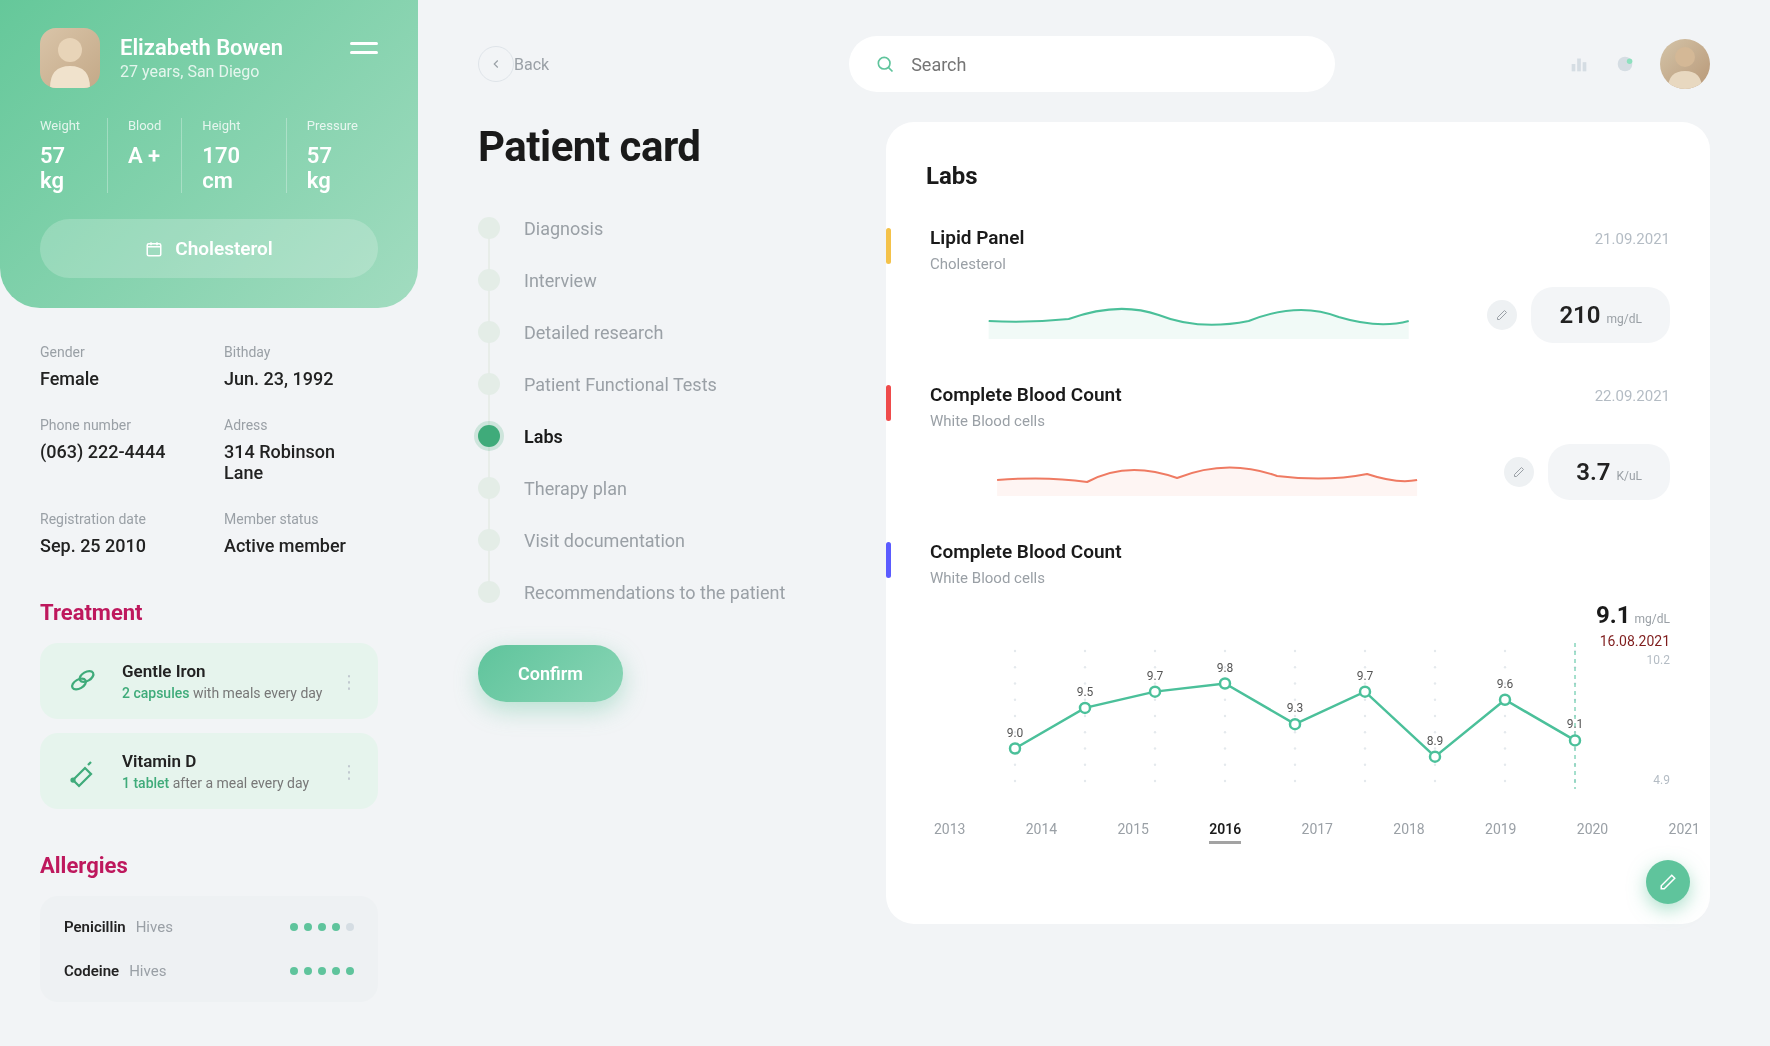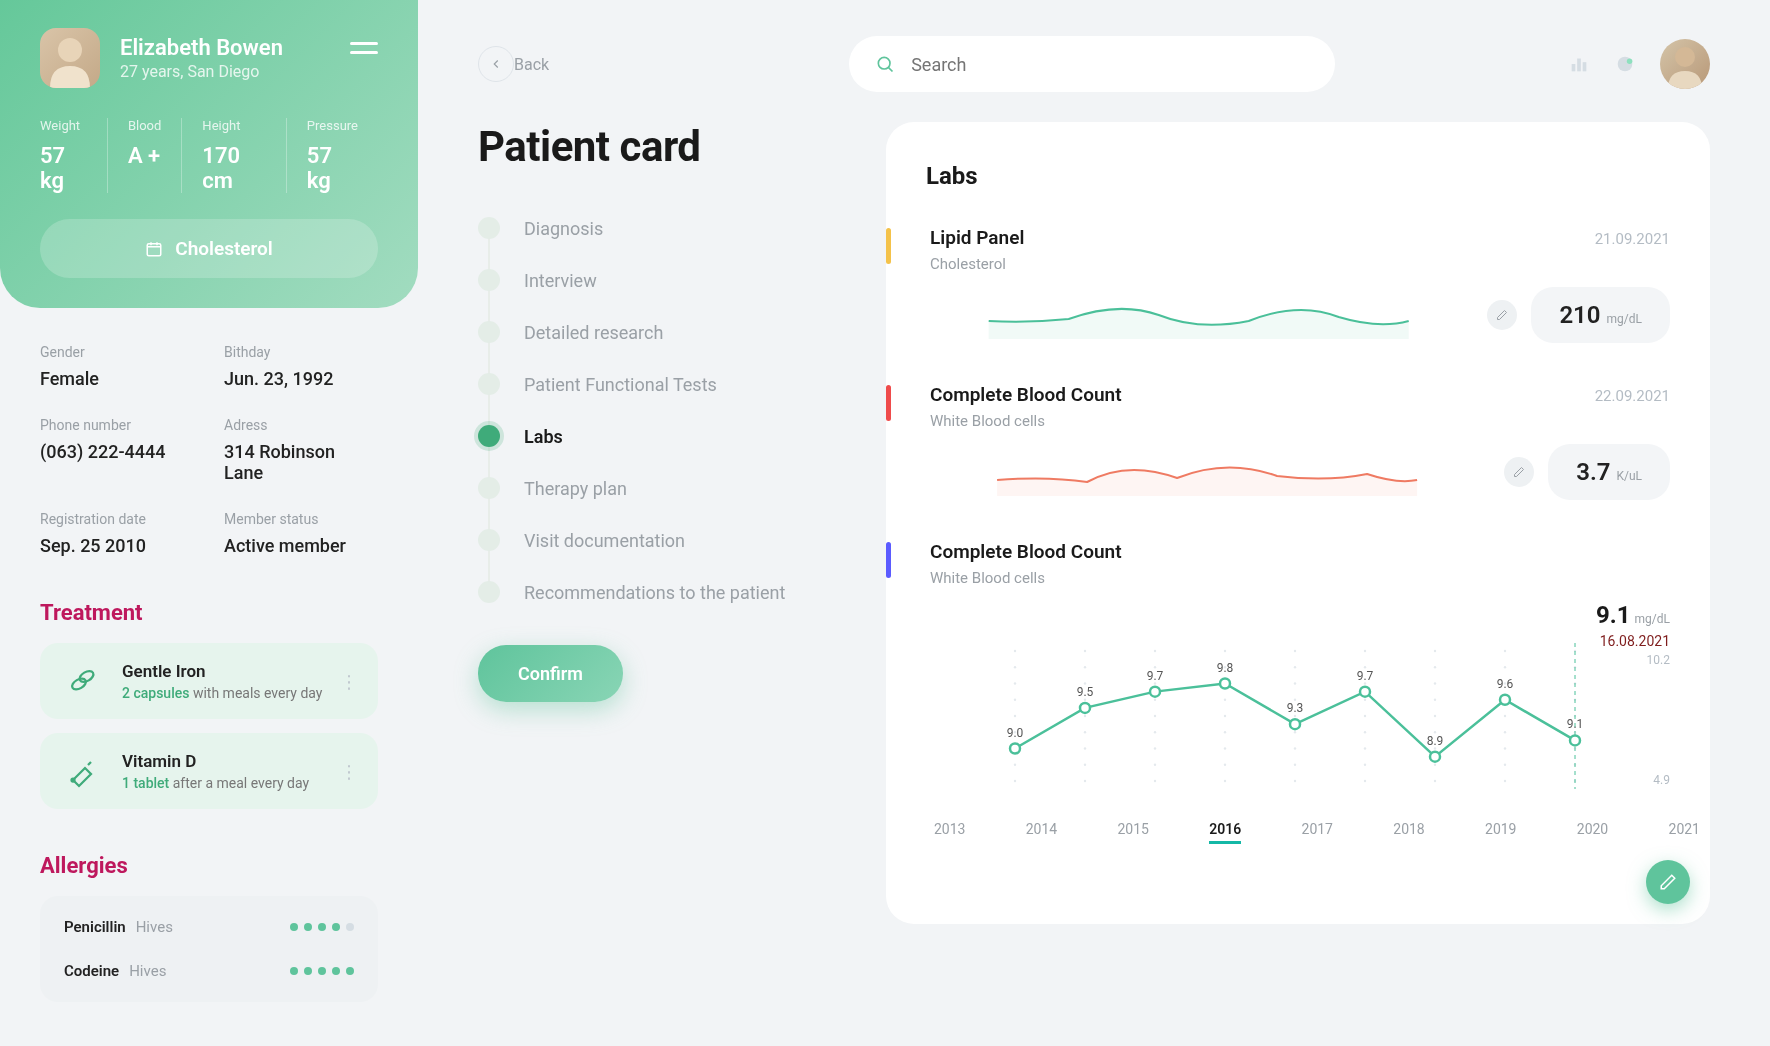--- a/index.html
+++ b/index.html
@@ -67,21 +67,21 @@
 .lab-date{font-size:15px;color:#b4bcc4;margin-right:30px}
 .lab-sub{font-size:15px;color:#9aa0a6;margin-top:6px}
 .lab-body{display:flex;align-items:center;margin-top:14px}
 .spark{flex:1;height:48px;margin-right:20px}
 .edit-pill{width:30px;height:30px;border-radius:50%;background:#eef1f3;display:flex;align-items:center;justify-content:center;cursor:pointer;margin-right:14px}
 .value-pill{background:#f3f5f7;border-radius:22px;padding:14px 28px;font-size:24px;font-weight:600;color:#222;display:flex;align-items:baseline;gap:6px;min-width:118px;justify-content:center;margin-right:30px}
 .value-pill .unit{font-size:12px;color:#9aa0a6;font-weight:400}
 .big-chart{position:relative;margin-top:14px}
 .big-chart-svg{width:100%;height:200px}
 .chart-years{display:flex;justify-content:space-between;margin-top:16px;font-size:14px;color:#9aa0a6;padding:0 0 0 4px}
-.chart-years span.active{color:#1a1a1a;font-weight:600;border-bottom:3px solid #14b8a6;padding-bottom:4px}
+.chart-years span.active{color:#1a1a1a;font-weight:600;border-bottom:3px solid #a3a3a3;padding-bottom:4px}
 .big-value{position:absolute;right:30px;top:0;text-align:right}
 .big-value .v{font-size:24px;font-weight:700}
 .big-value .unit{font-size:12px;color:#9aa0a6}
 .big-value .d{font-size:14px;color:#7f1d1d;margin-top:4px}
 .scale-lbl{position:absolute;right:30px;font-size:12px;color:#b4bcc4}
 .fab{position:absolute;right:20px;bottom:20px;width:44px;height:44px;border-radius:50%;background:#5fc49c;display:flex;align-items:center;justify-content:center;box-shadow:0 6px 18px rgba(95,196,156,.5);cursor:pointer}
 </style>
 </head>
 <body>
 

